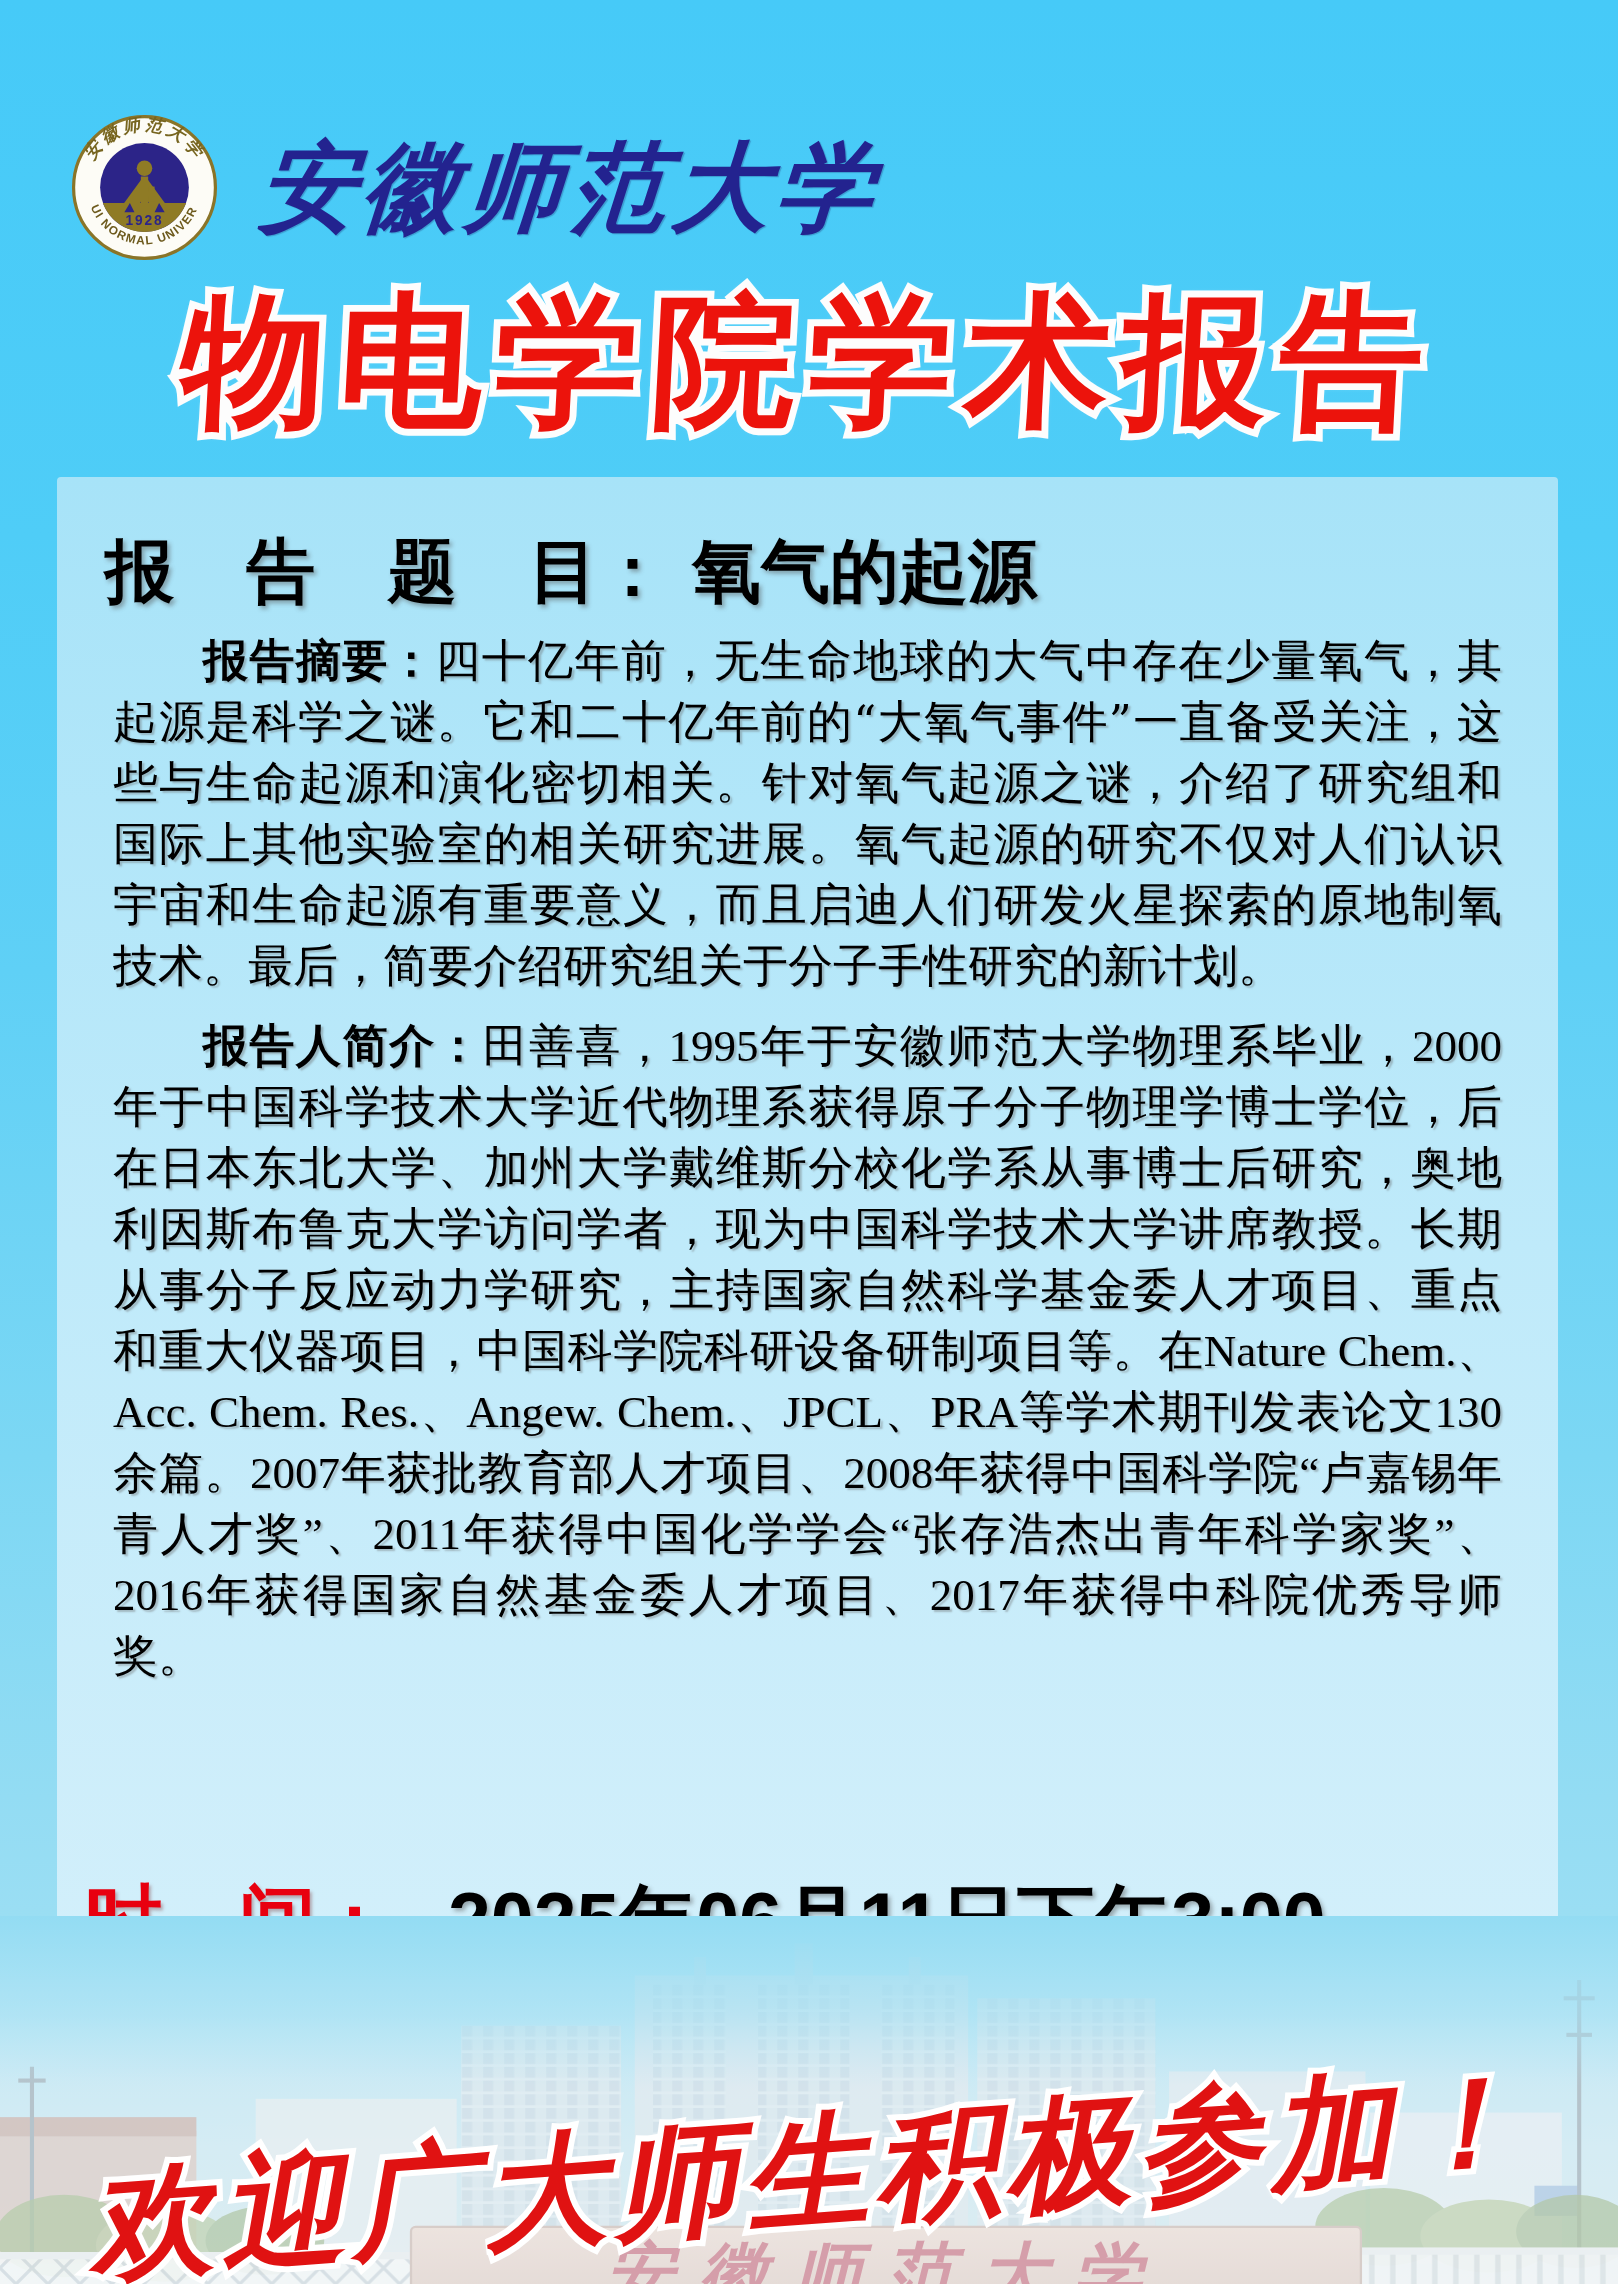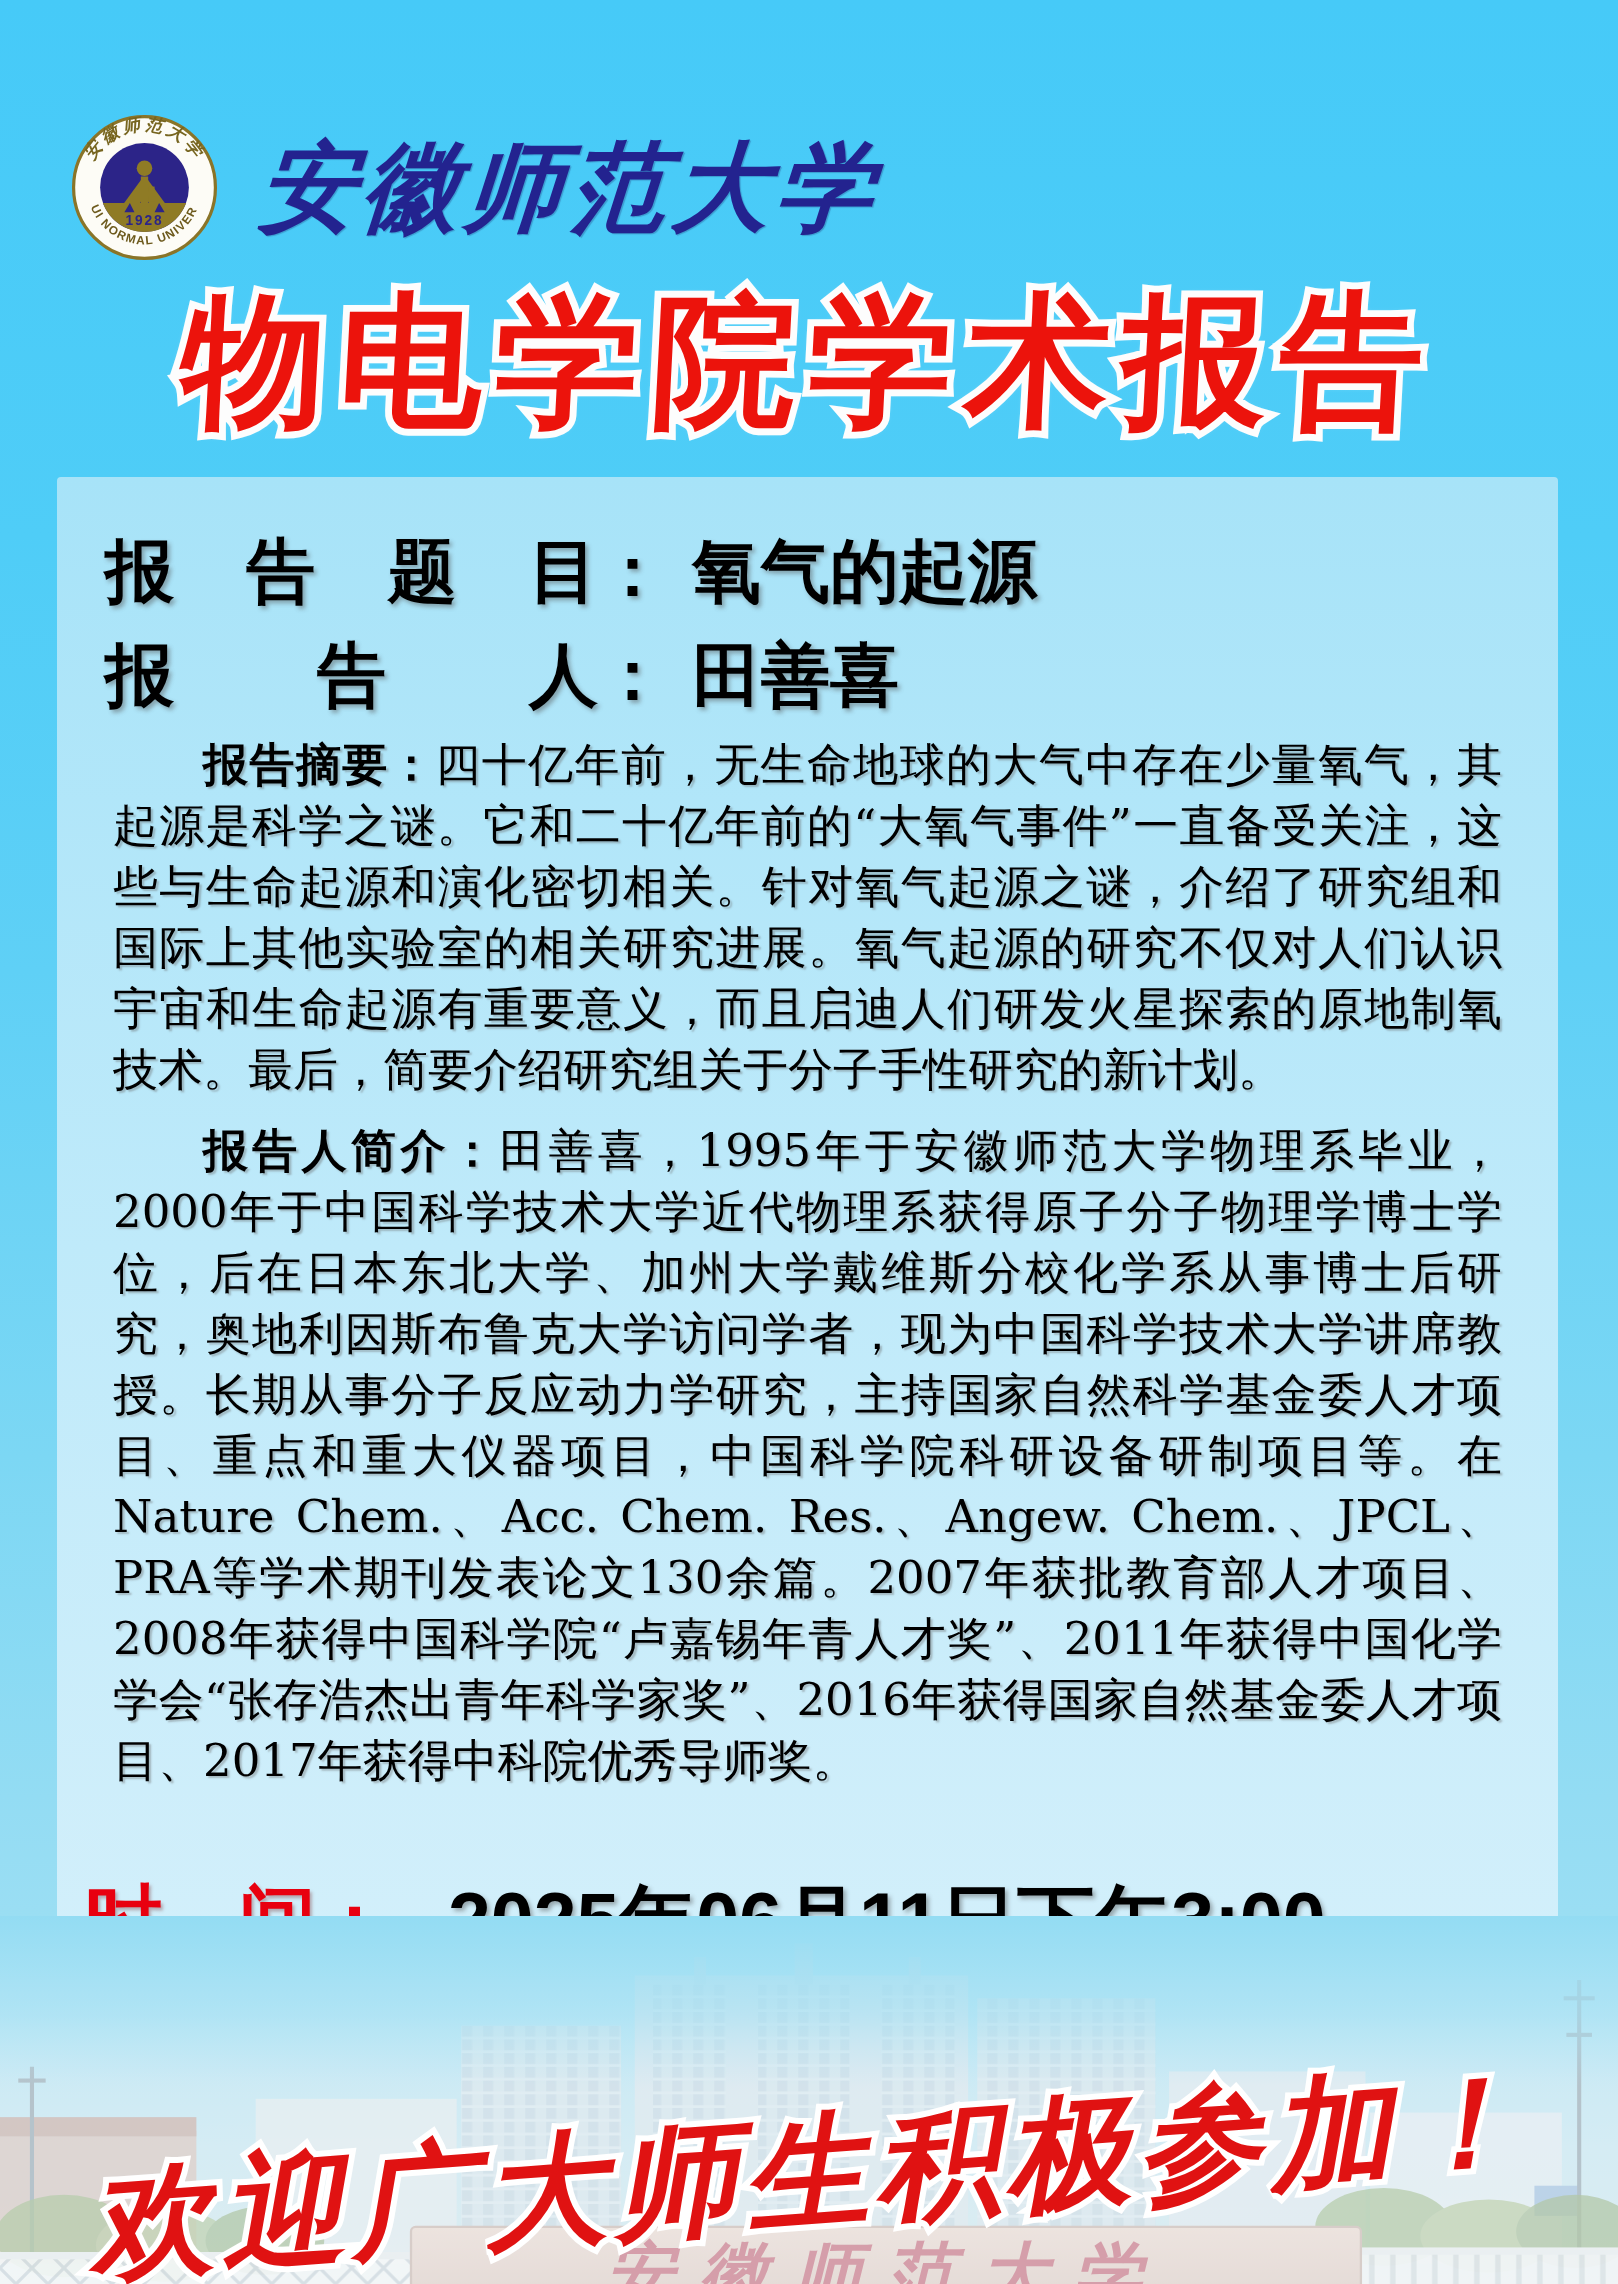--- a/index.html
+++ b/index.html
@@ -82,21 +82,21 @@
     margin:8px;
     font-family:"DejaVu Serif",serif;
     font-size:45px;line-height:61px;
     color:#000;
     text-align:justify;
     text-indent:90px;
     text-shadow:2.3px 1.8px 1.8px rgba(100,100,100,.38);
   }
   .para .lead{font-weight:bold;}
   .para-abstract{margin-top:6.4px;}
-  .para-bio{margin-top:20px;}
+  .para-bio{margin-top:20px;font-family:Liberation Serif, serif;}
 
   
   .schedule{position:absolute;left:85px;top:1868px;}
   .sched-row{
     font-weight:900;font-size:77px;line-height:104px;
     white-space:nowrap;
   }
   .sched-row + .sched-row{margin-top:17.4px;}
   .sched-label{
     display:inline-block;width:231px;
@@ -169,23 +169,20 @@
   </header>
 
   <div class="banner-title stack">
     <span class="outline">物电学院学术报告</span>
     <span class="fill">物电学院学术报告</span>
   </div>
 
   <section class="panel">
     <div class="info-row">
       <span class="info-label">报告题目</span><span class="info-colon">：</span><span class="info-value">氧气的起源</span>
-    </div>
-    <div class="info-row">
-      <span class="info-label">报告人</span><span class="info-colon">：</span><span class="info-value">田善喜</span>
     </div>
 
     <p class="para para-abstract"><span class="lead">报告摘要：</span><span>四十亿年前，无生命地球的大气中存在少量氧气，其起源是科学之谜。它和二十亿年前的“大氧气事件”一直备受关注，这些与生命起源和演化密切相关。针对氧气起源之谜，介绍了研究组和国际上其他实验室的相关研究进展。氧气起源的研究不仅对人们认识宇宙和生命起源有重要意义，而且启迪人们研发火星探索的原地制氧技术。最后，简要介绍研究组关于分子手性研究的新计划。</span></p>
 
     <p class="para para-bio"><span class="lead">报告人简介：</span><span>田善喜，1995年于安徽师范大学物理系毕业，2000年于中国科学技术大学近代物理系获得原子分子物理学博士学位，后在日本东北大学、加州大学戴维斯分校化学系从事博士后研究，奥地利因斯布鲁克大学访问学者，现为中国科学技术大学讲席教授。长期从事分子反应动力学研究，主持国家自然科学基金委人才项目、重点和重大仪器项目，中国科学院科研设备研制项目等。在Nature Chem.、Acc. Chem. Res.、Angew. Chem.、JPCL、PRA等学术期刊发表论文130余篇。2007年获批教育部人才项目、2008年获得中国科学院“卢嘉锡年青人才奖”、2011年获得中国化学学会“张存浩杰出青年科学家奖”、2016年获得国家自然基金委人才项目、2017年获得中科院优秀导师奖。</span></p>
   </section>
 
   <section class="schedule">
     <div class="sched-row">
       <span class="sched-label">时间</span><span class="sched-colon">：</span><span class="sched-value">2025年06月11日下午3:00</span>

